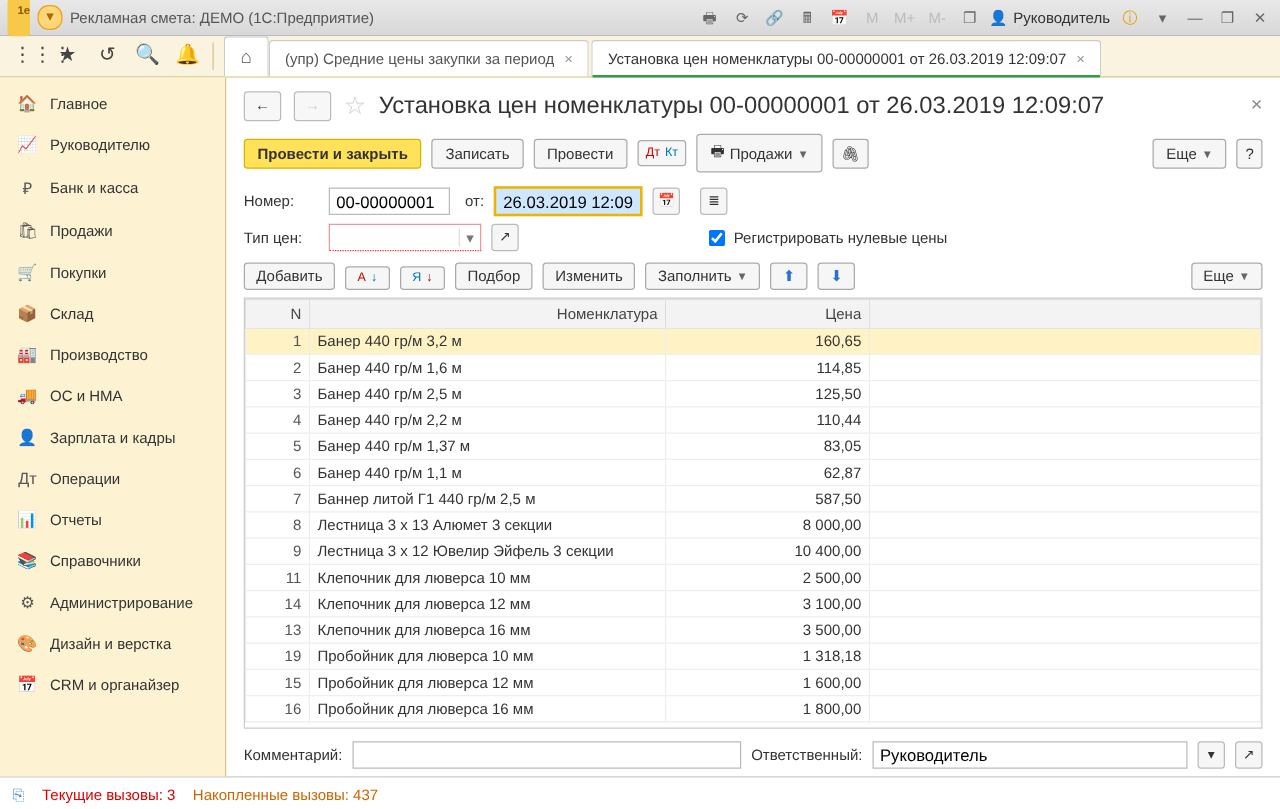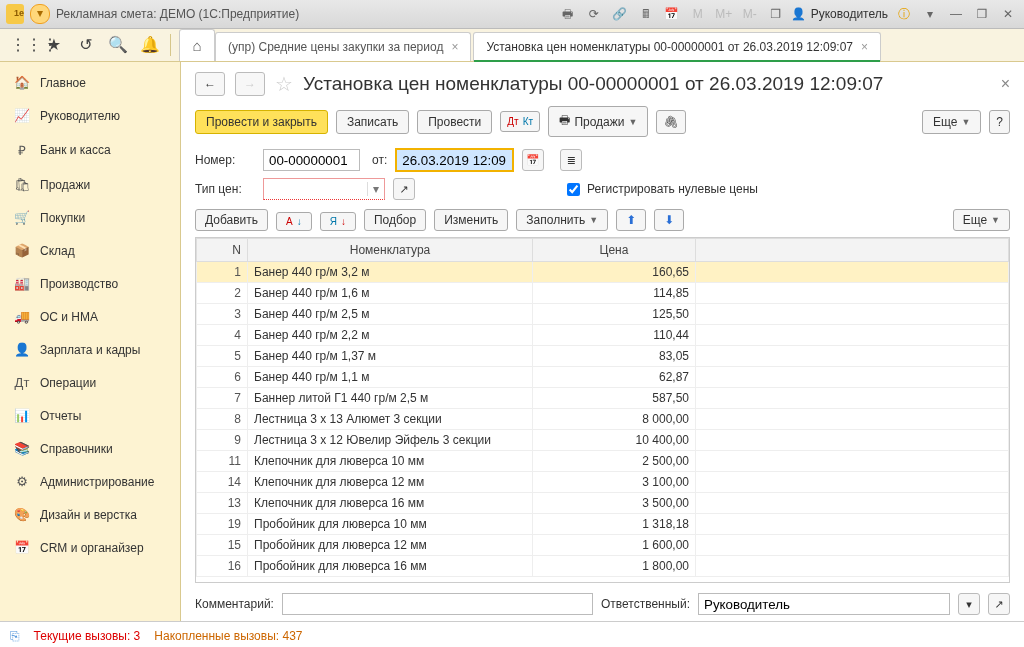--- a/index.html
+++ b/index.html
@@ -1,18 +1,18 @@
 <!DOCTYPE html>
 <html><head>
 <meta charset="utf-8">
 <style>
 html,body{margin:0;padding:0;font-family:Arial,Helvetica,sans-serif;font-size:12px;color:#333;background:#fff;width:1024px;height:647px;overflow:hidden}
 
 .titlebar{height:28px;background:linear-gradient(#e8e8e8,#d8d8d8);border-bottom:1px solid #bbb;display:flex;align-items:center;padding:0 6px;gap:6px}
-.titlebar .logo{width:18px;height:20px;background:#f7c948;border-radius:3px;line-height:18px;text-align:right;font-size:9px;font-weight:bold;color:#8a5a00}
+.titlebar .logo{width:18px;height:30px;background:#f7c948;border-radius:3px;line-height:18px;text-align:right;font-size:9px;font-weight:bold;color:#8a5a00}
 .titlebar .dd{width:18px;height:18px;border:1px solid #f0a020;border-radius:9px;background:#ffd77a;text-align:center;line-height:16px;color:#aa6b00}
 .titlebar .title{flex:0 0 auto;color:#555}
 .titlebar .spacer{flex:1}
 .titlebar .tbtn{width:20px;height:18px;text-align:center;line-height:18px;color:#666;cursor:pointer;font-size:12px}
 .titlebar .usr{display:flex;align-items:center;gap:4px;color:#333}
 
 .iconbar{height:32px;background:#f9f3e0;border-bottom:1px solid #d9c98f;display:flex;align-items:center;gap:8px;padding:0 10px}
 .iconbar .ic{width:24px;height:24px;text-align:center;line-height:24px;font-size:16px;color:#444;cursor:pointer}
 .iconbar .sep{width:1px;height:22px;background:#d6c68a}
 .iconbar .tabs{flex:1;display:flex;align-items:flex-end;height:32px}
@@ -30,40 +30,40 @@
 .content{flex:1;display:flex;flex-direction:column;overflow:hidden}
 
 .hdr{display:flex;align-items:center;gap:10px;padding:10px 14px 6px}
 .navbtn{width:28px;height:22px;border:1px solid #bbb;border-radius:3px;text-align:center;line-height:20px;background:#f7f7f7;cursor:pointer}
 .star{font-size:20px;color:#ccc;cursor:pointer}
 .hdr h1{font-size:19px;font-weight:normal;margin:0;flex:1}
 .closex{font-size:16px;color:#888;cursor:pointer}
 
 .toolbar{display:flex;align-items:center;gap:8px;padding:4px 14px 8px;flex-wrap:wrap}
 .btn{border:1px solid #aaa;border-radius:3px;background:#f6f6f6;padding:4px 10px;cursor:pointer;display:inline-flex;align-items:center;gap:4px}
-.btn.primary{background:#ffe15a;border-color:#d6b300;font-weight:normal}
+.btn.primary{background:#ffe15a;border-color:#d6b300;font-weight:bold}
 .btn .dd{font-size:9px;color:#666}
 .btn.icon{padding:4px 6px}
 .right{margin-left:auto}
 
 .frow{display:flex;align-items:center;gap:8px;padding:3px 14px}
 .frow label{width:60px;color:#333}
 .inp{border:1px solid #bbb;padding:3px 5px;height:14px;background:#fff}
 .inp.num{width:85px}
 .inp.date{width:105px;border:2px solid #f2b200;background:#cfe6ff}
 .chk{display:flex;align-items:center;gap:4px}
 .combo{border:1px solid #e99;border-bottom:1px dotted #e33;width:120px;height:20px;display:inline-flex;align-items:center}
 .combo .dd{width:16px;text-align:center;color:#777;border-left:1px solid #ddd}
 .ibox{width:20px;height:20px;border:1px solid #bbb;border-radius:3px;text-align:center;line-height:20px;background:#f6f6f6;cursor:pointer;font-size:11px}
 
 .tblbar{display:flex;align-items:flex-end;gap:8px;padding:6px 14px}
 .tblbar .btn{padding:3px 9px}
 .tblwrap{flex:1;margin:0 14px;border:1px solid #ccc;overflow:auto;min-height:0}
 table{width:100%;border-collapse:collapse;font-size:12px}
-th{background:#f3f3f3;border:1px solid #ddd;padding:4px 6px;text-align:center;font-weight:normal;color:#444;position:sticky;top:0}
+th{background:#f3f3f3;border:1px solid #ddd;padding:4px 6px;text-align:right;font-weight:normal;color:#444;position:sticky;top:0}
 td{border:1px solid #eee;padding:3px 6px}
 td.n{text-align:right;width:36px;color:#555}
 td.p{text-align:right;width:140px}
 tr.sel{background:#fff2c4}
 
 .brow{display:flex;align-items:center;gap:8px;padding:10px 14px 6px}
 .brow .inp.long{flex:1;}
 .brow .inp.med{width:240px}
 
 .status{height:27px;border-top:1px solid #ccc;display:flex;align-items:center;gap:14px;padding:0 10px;font-size:12px}

